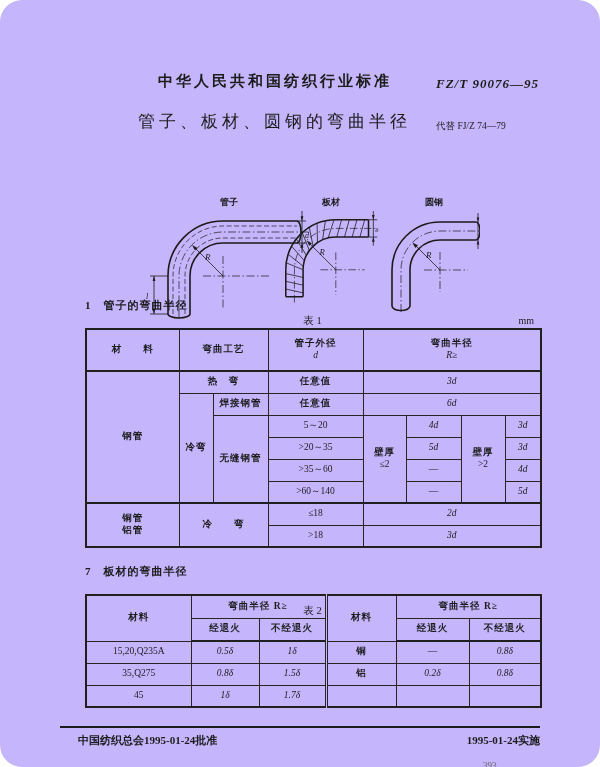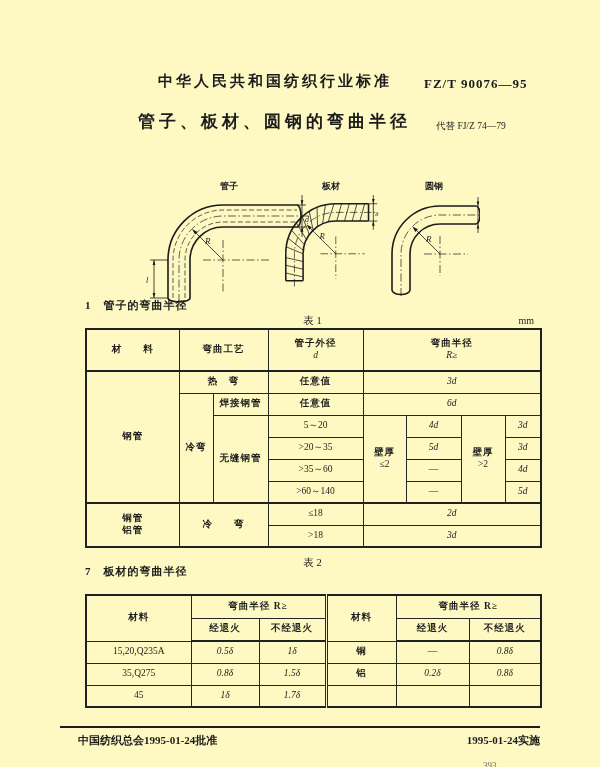--- a/index.html
+++ b/index.html
@@ -1,25 +1,25 @@
 <!DOCTYPE html>
 <html><head>
 <meta charset="utf-8">
 <style>
   html,body{margin:0;padding:0;background:#ffffff;}
-  .page{position:relative;width:600px;height:767px;background:#fef9c3;overflow:hidden;
-        font-family:"Liberation Serif","DejaVu Serif",serif;color:#1c1c1c;}
+  .page{position:relative;width:600px;height:767px;background:#c4b5fd;overflow:hidden;
+        font-family:"Liberation Serif","DejaVu Serif",serif;color:#1c1c1c;border-radius:22px;}
   .abs{position:absolute;}
   
   .org-line{left:158px;top:72px;font-size:15px;font-weight:700;letter-spacing:3px;}
-  .std-code{left:424px;top:76px;font-size:13px;font-weight:700;letter-spacing:1px;}
-  .doc-title{left:138px;top:110px;font-size:17px;font-weight:700;letter-spacing:4px;}
+  .std-code{left:436px;top:76px;font-size:13px;font-weight:700;letter-spacing:1px;font-style:italic;}
+  .doc-title{left:138px;top:110px;font-size:17px;font-weight:400;letter-spacing:4px;}
   .replaces{left:436px;top:120px;font-size:9.5px;}
   
-  .fig{position:absolute;top:180px;}
+  .fig{position:absolute;top:196px;}
   .fig-label{text-align:center;font-size:9px;font-weight:700;height:12px;}
   svg{display:block;}
   svg text{font-family:"Liberation Serif","DejaVu Serif",serif;font-style:italic;fill:#1b1b1b;}
   .ol{fill:none;stroke:#1b1b1b;stroke-width:1.6;}
   .thin{fill:none;stroke:#1b1b1b;stroke-width:0.8;}
   .hatch{fill:none;stroke:#1b1b1b;stroke-width:0.8;}
   .dash{fill:none;stroke:#1b1b1b;stroke-width:0.7;stroke-dasharray:5 2.5;}
   .cline{fill:none;stroke:#1b1b1b;stroke-width:0.7;stroke-dasharray:8 2.5 1.5 2.5;}
   .ah{fill:#1b1b1b;stroke:none;}
   
@@ -201,21 +201,21 @@
     </tr>
     <tr style="height:22px">
       <td>&gt;18</td>
       <td class="iv" colspan="4">3d</td>
     </tr>
   </tbody>
     </table>
 
 
   <div class="abs sec-head" style="left:85px;top:564px;">7　板材的弯曲半径</div>
-  <div class="abs cap-row" style="top:556px;font-family:Liberation Serif, serif;">
+  <div class="abs cap-row" style="top:604px;font-family:Liberation Serif, serif;">
     <span>表 2</span>
   </div>
 
   <table class="abs t-outer" style="left:85px;top:594px;width:455px;">
     <colgroup>
       <col style="width:105px">
         <col style="width:68px">
         <col style="width:67px">
       <col style="width:70px">
         <col style="width:73px">

